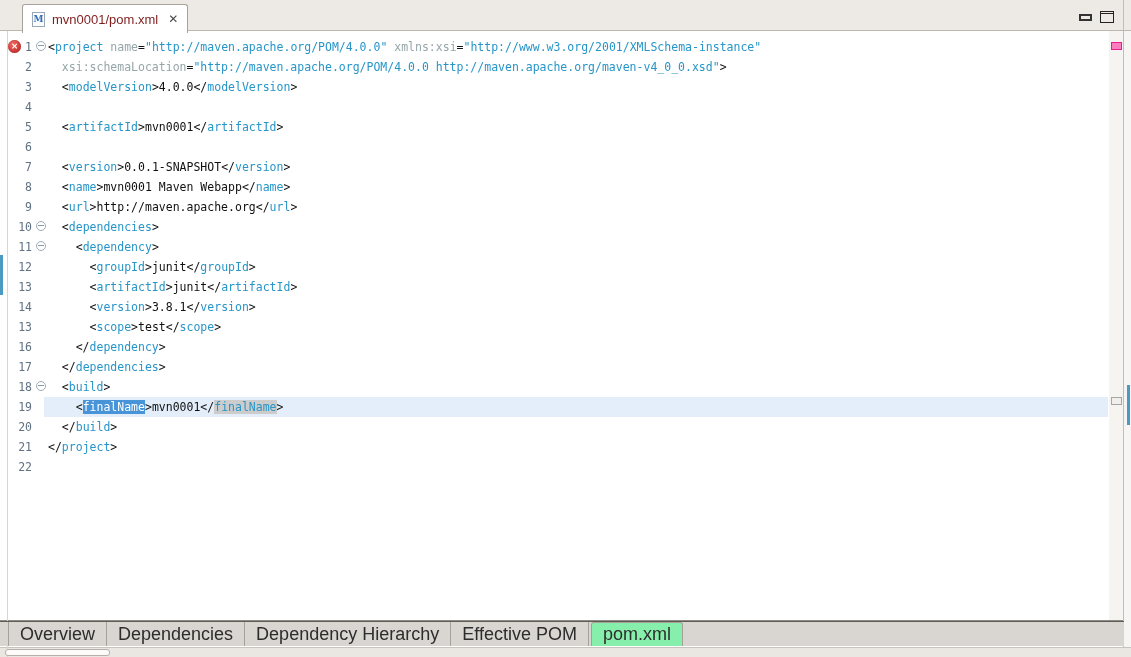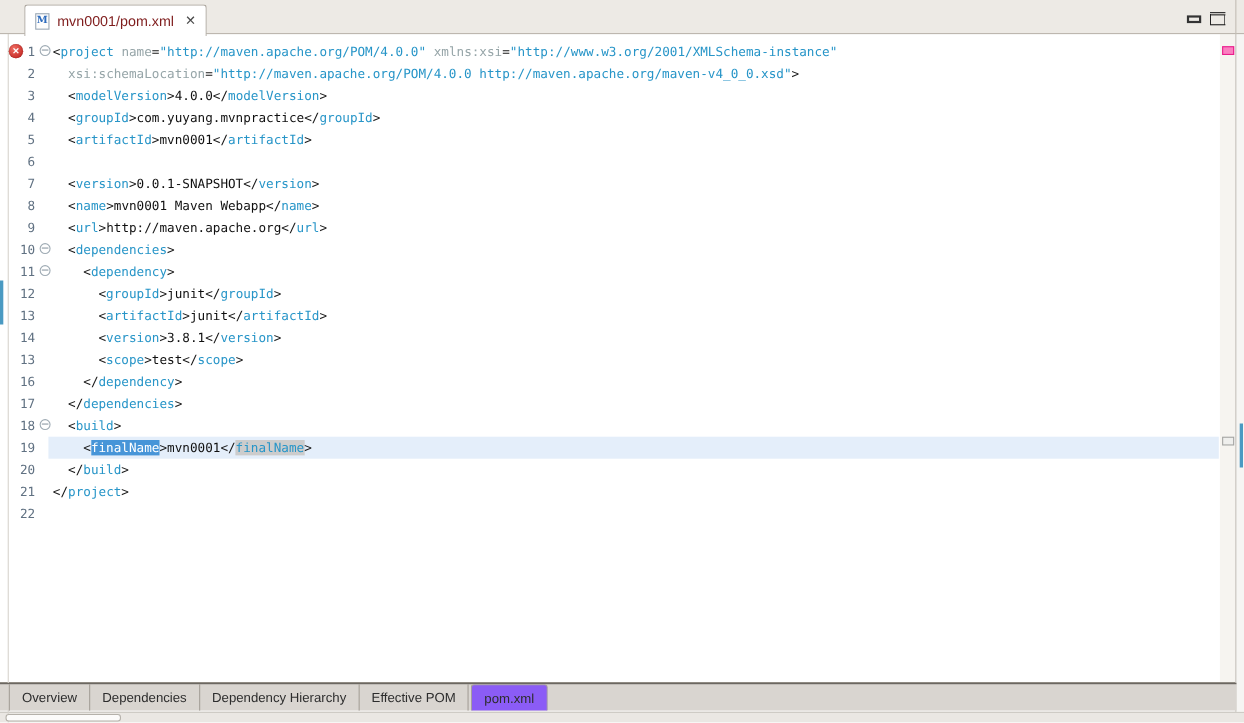--- a/index.html
+++ b/index.html
@@ -56,24 +56,24 @@
   .marker{position:absolute;width:11px;height:8px;box-sizing:border-box;z-index:6;}
   .marker-pink{left:1111px;top:42px;background:#fb7fc0;border:1px solid #e91e8c;}
   .marker-gray{left:1111px;top:397px;background:#efefed;border:1px solid #a5a5a3;}
   .teal-bar{position:absolute;left:1127px;top:385px;width:3px;height:40px;background:var(--range);z-index:7;}
 
   
   .editor-bottom-border{position:absolute;left:0;top:620px;width:1124px;height:1px;background:#908b83;}
   .btabs{position:absolute;left:0;top:621px;width:1124px;height:25px;background:#d9d5d0;
          border-top:1px solid #5f5b55;box-sizing:border-box;display:flex;align-items:stretch;
          padding-left:8px;z-index:5;}
-  .btab{font-size:12px;color:#2d2d2d;padding:0 11px;display:flex;align-items:center;
+  .btab{font-size:18px;color:#2d2d2d;padding:0 11px;display:flex;align-items:center;
         border-right:1px solid #a5a098;white-space:nowrap;}
   .btab:first-child{border-left:1px solid #a5a098;}
-  .btab.active{background:#8b5cf6;border:1px solid #a5a098;border-bottom:none;
+  .btab.active{background:#86efac;border:1px solid #a5a098;border-bottom:none;
         border-radius:3px 3px 0 0;margin-left:2px;}
 
   
   .bstrip{position:absolute;left:0;top:647px;width:1131px;height:10px;background:#eae7e3;
           border-top:1px solid #c8c4bd;box-sizing:border-box;}
   .bthumb{position:absolute;left:5px;top:649px;width:105px;height:7px;background:#fcfbfa;
           border:1px solid #b5b1aa;border-radius:3px;box-sizing:border-box;z-index:6;}
 </style>
 </head>
 <body>
@@ -105,21 +105,20 @@
       <div class="row">
         <span class="num">2</span>
         <span class="code"><span class="c-b">  </span><span class="c-a">xsi:schemaLocation</span><span class="c-b">=</span><span class="c-v">"http://maven.apache.org/POM/4.0.0 http://maven.apache.org/maven-v4_0_0.xsd"</span><span class="c-b">&gt;</span></span>
       </div>
       <div class="row">
         <span class="num">3</span>
         <span class="code"><span class="c-b">  &lt;</span><span class="c-g">modelVersion</span><span class="c-b">&gt;</span><span class="c-x">4.0.0</span><span class="c-b">&lt;/</span><span class="c-g">modelVersion</span><span class="c-b">&gt;</span></span>
       </div>
       <div class="row">
         <span class="num">4</span>
-        <span class="code"><span class="c-b">  &lt;</span><span class="c-g">groupId</span><span class="c-b">&gt;</span><span class="c-x">com.yuyang.mvnpractice</span><span class="c-b">&lt;/</span><span class="c-g">groupId</span><span class="c-b">&gt;</span></span>
       </div>
       <div class="row">
         <span class="num">5</span>
         <span class="code"><span class="c-b">  &lt;</span><span class="c-g">artifactId</span><span class="c-b">&gt;</span><span class="c-x">mvn0001</span><span class="c-b">&lt;/</span><span class="c-g">artifactId</span><span class="c-b">&gt;</span></span>
       </div>
       <div class="row">
         <span class="num">6</span>
       </div>
       <div class="row">
         <span class="num">7</span>

